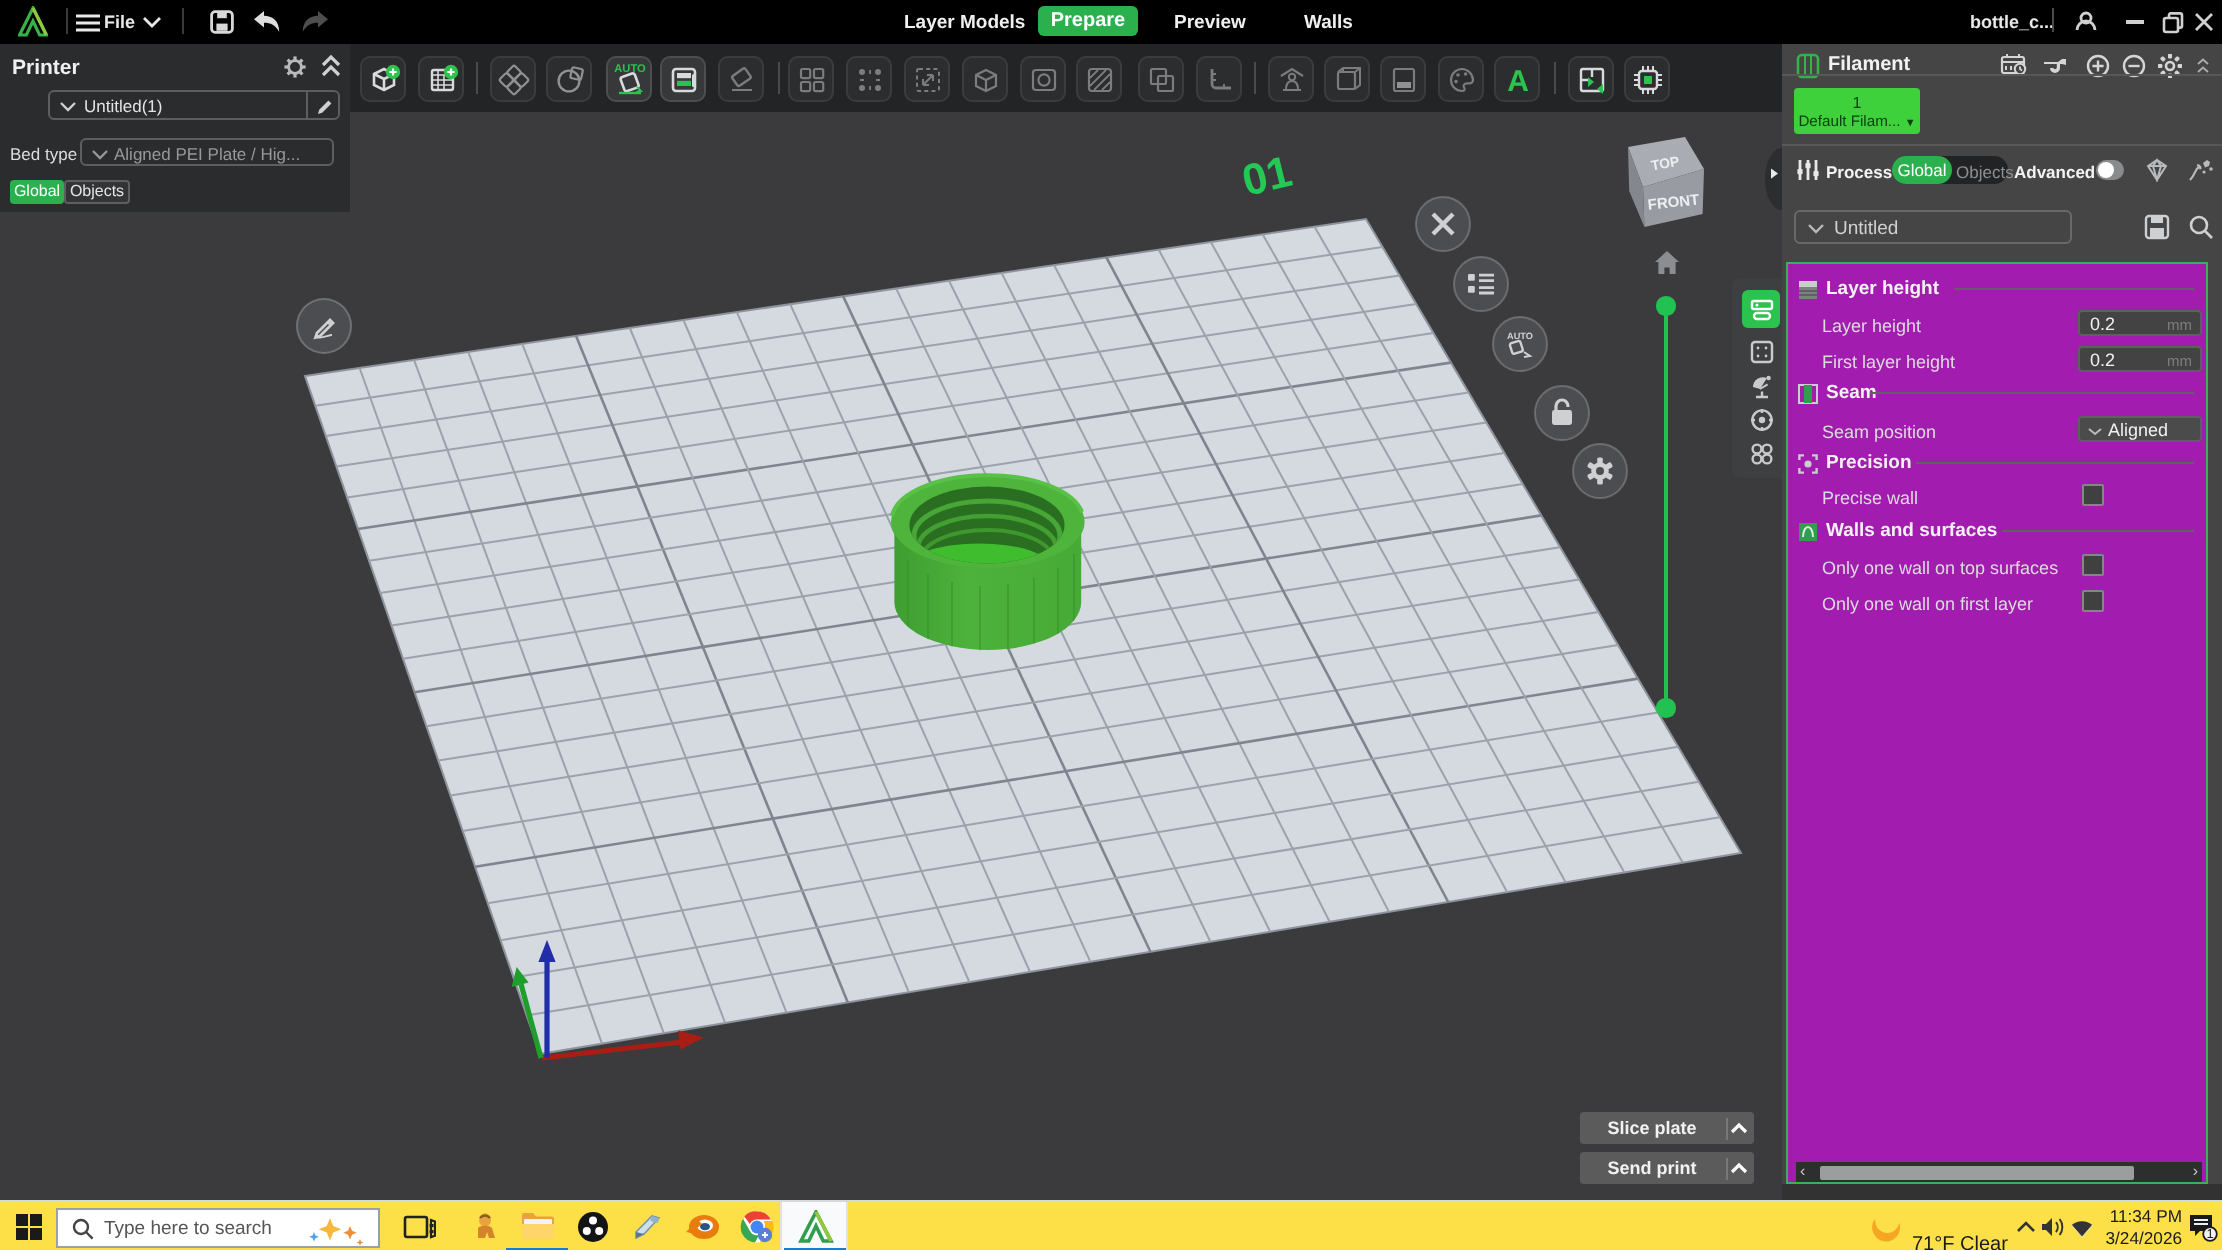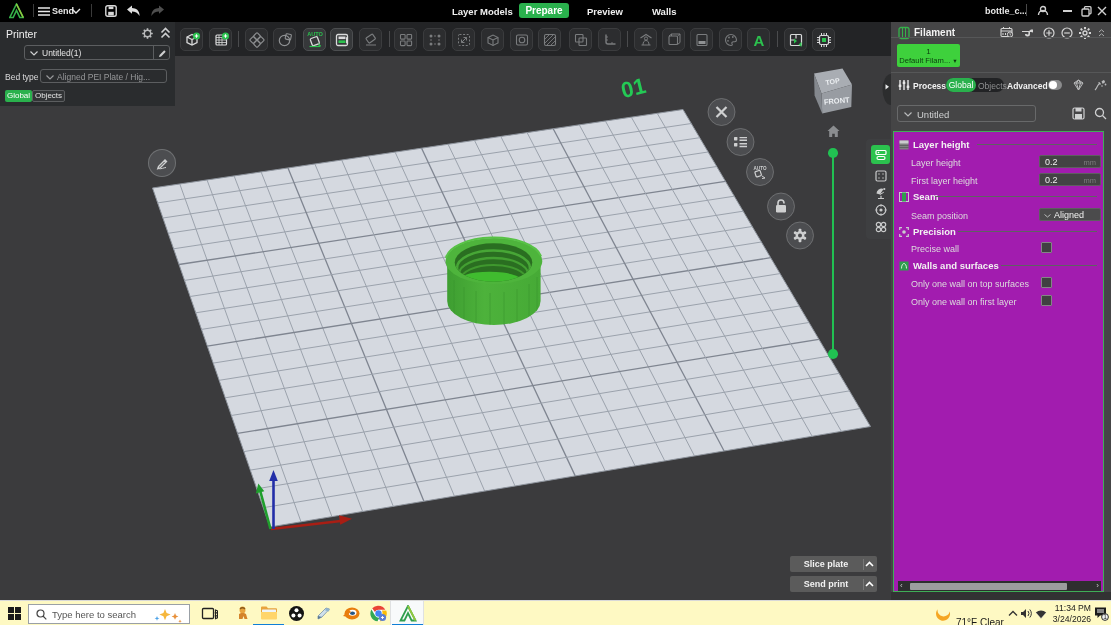--- a/index.html
+++ b/index.html
@@ -211,21 +211,21 @@
 
 <div class="abs" style="left:0;top:0;width:1111px;height:22px;background:#000">
   <svg class="abs" style="left:9px;top:3px" width="15" height="16" viewBox="0 0 15 16">
       <path d="M7.5 1 L14.2 14.5 H10.8 L7.5 7.5 L4.2 14.5 H0.8 Z" fill="none" stroke="#35b24a" stroke-width="1.6"></path>
       <path d="M7.5 1 L14.2 14.5" stroke="#8fc93f" stroke-width="1.6"></path>
     </svg>
   <div class="abs" style="left:33px;top:4px;width:1px;height:13px;background:#3a3a3a"></div>
   <svg class="abs" style="left:38px;top:6.5px" width="12" height="9" viewBox="0 0 12 9">
       <path d="M0 1 h12 M0 4.5 h12 M0 8 h12" stroke="#e8e8e8" stroke-width="1.5"></path>
     </svg>
-  <span class="abs" style="left:52px;top:6px;color:#e8e8e8;font-size:9px;font-weight:bold">Send</span>
+  <span class="abs" style="left:52px;top:6px;color:#e8e8e8;font-size:9px;font-weight:bold">File</span>
   <svg class="abs" style="left:71px;top:8px" width="10" height="6" viewBox="0 0 10 6">
       <path d="M1 1 L5 5 L9 1" fill="none" stroke="#e8e8e8" stroke-width="1.4"></path>
     </svg>
   <div class="abs" style="left:91px;top:4px;width:1px;height:13px;background:#3a3a3a"></div>
   <svg class="abs" style="left:105px;top:5px" width="12" height="12" viewBox="0 0 12 12">
       <rect x="0.8" y="0.8" width="10.4" height="10.4" rx="1.8" fill="none" stroke="#d8d8d8" stroke-width="1.4"></rect>
       <rect x="3.6" y="1.5" width="4.8" height="2.6" fill="#d8d8d8"></rect>
       <rect x="3.2" y="6.8" width="5.6" height="3.6" fill="#d8d8d8"></rect>
     </svg>
   <svg class="abs" style="left:126px;top:5px" width="15" height="12" viewBox="0 0 15 12">
@@ -387,21 +387,21 @@
 <div style="position:absolute;left:636.5px;top:5.5px;width:23px;height:23px;background:#2c2d2f;border:1px solid #3b3c3e;border-radius:5px"><svg width="22" height="22" viewBox="0 0 22 22">
         <rect x="6.5" y="6.5" width="9" height="9" rx="1.5" fill="none" stroke="#d9dadb" stroke-width="1.2"></rect>
         <rect x="9" y="9" width="4" height="4" fill="#2bc24e"></rect>
         <g stroke="#d9dadb" stroke-width="1">
           <path d="M8.5 4 v2.5 M11 4 v2.5 M13.5 4 v2.5 M8.5 15.5 v2.5 M11 15.5 v2.5 M13.5 15.5 v2.5 M4 8.5 h2.5 M4 11 h2.5 M4 13.5 h2.5 M15.5 8.5 h2.5 M15.5 11 h2.5 M15.5 13.5 h2.5"></path>
         </g>
       </svg></div>
   </div>
 
 <div class="abs" style="left:0;top:22px;width:175px;height:84px;background:#2a2c2e">
-  <span class="abs" style="left:6px;top:6px;color:#f0f0f0;font-size:10.5px;font-weight:normal">Printer</span>
+  <span class="abs" style="left:6px;top:6px;color:#f0f0f0;font-size:10.5px;font-weight:bold">Printer</span>
   <svg class="abs" style="left:142px;top:6px" width="11" height="11" viewBox="0 0 11 11">
       <circle cx="5.5" cy="5.5" r="3.2" fill="none" stroke="#b9babb" stroke-width="1.4"></circle>
       <g stroke="#b9babb" stroke-width="1.6">
         <line x1="5.5" y1="0.2" x2="5.5" y2="2"></line>
         <line x1="5.5" y1="9" x2="5.5" y2="10.8"></line>
         <line x1="0.2" y1="5.5" x2="2" y2="5.5"></line>
         <line x1="9" y1="5.5" x2="10.8" y2="5.5"></line>
         <line x1="1.8" y1="1.8" x2="3" y2="3"></line>
         <line x1="8" y1="8" x2="9.2" y2="9.2"></line>
         <line x1="9.2" y1="1.8" x2="8" y2="3"></line>
@@ -575,21 +575,21 @@
 <span style="position:absolute;left:17px;top:164.5px;color:#dcdcdd;font-size:9px">Only one wall on first layer</span>
 <div style="position:absolute;left:147px;top:163px;width:11px;height:11px;background:#404041;border:1px solid #848586;border-radius:1px"></div>
 <div style="position:absolute;left:4px;top:449px;width:203px;height:10px;background:#2e2e2f">
 <span style="position:absolute;left:2px;top:0px;color:#c8c8c8;font-size:8px">‹</span>
 <span style="position:absolute;right:2px;top:0px;color:#c8c8c8;font-size:8px">›</span>
 <div style="position:absolute;left:12px;top:1.5px;width:157px;height:7px;background:#9c9d9e;border-radius:1px"></div>
 </div>
   </div>
 </div>
 
-<div class="abs" style="left:0;top:600px;width:1111px;height:25px;background:#fef9c3;border-top:1px solid #d8d8d8">
+<div class="abs" style="left:0;top:600px;width:1111px;height:25px;background:#fde047;border-top:1px solid #d8d8d8">
 <svg style="position:absolute;left:8px;top:6px" width="13" height="13" viewBox="0 0 13 13">
       <g fill="#1a1a1a">
         <rect x="0" y="0" width="6" height="6"></rect>
         <rect x="7" y="0" width="6" height="6"></rect>
         <rect x="0" y="7" width="6" height="6"></rect>
         <rect x="7" y="7" width="6" height="6"></rect>
       </g>
     </svg>
 <div style="position:absolute;left:28px;top:2.5px;width:162px;height:20px;background:#fff;border:1px solid #9aa0a6">
 <svg style="position:absolute;left:7px;top:4.5px" width="11" height="11" viewBox="0 0 11 11">

